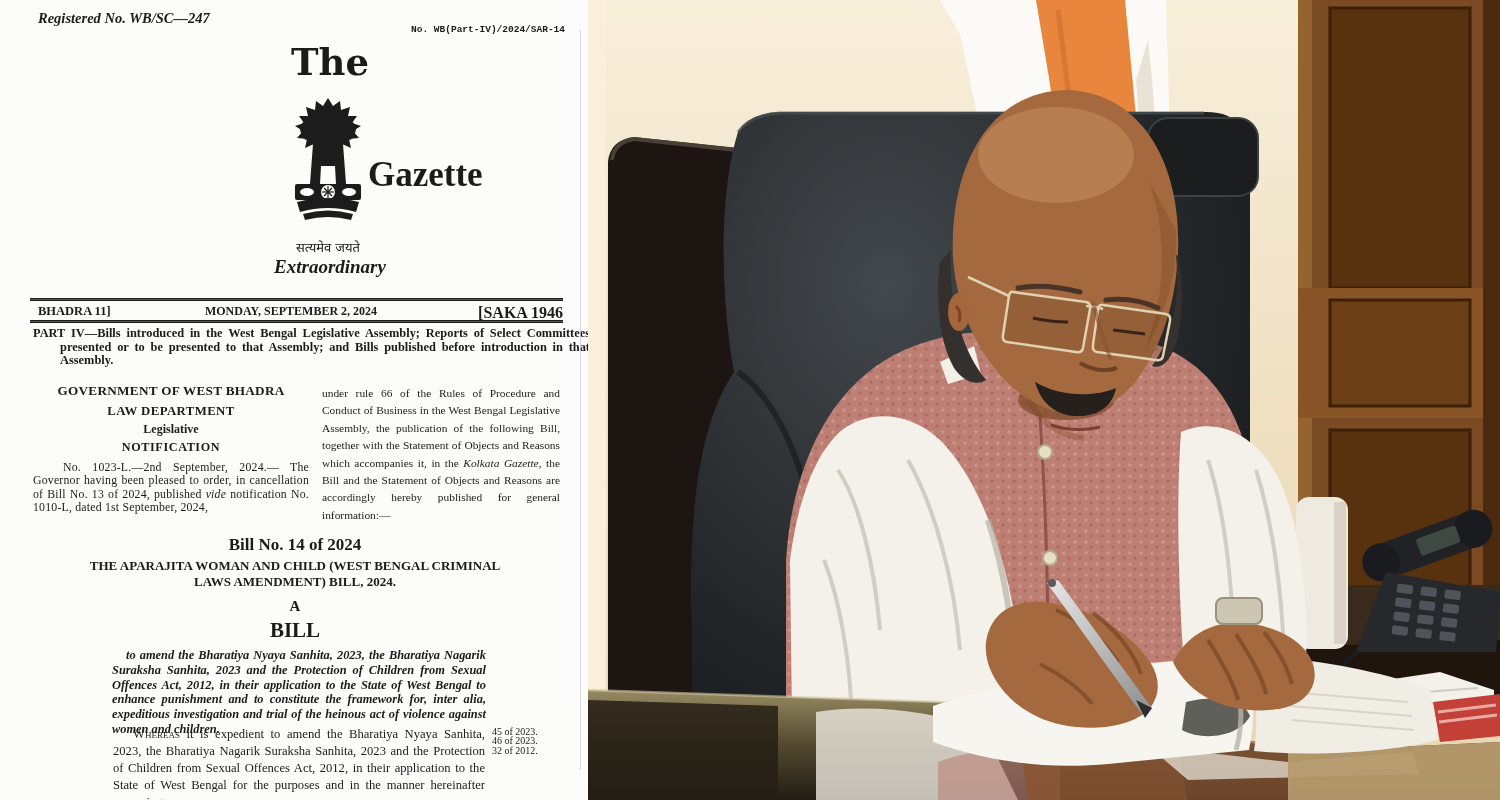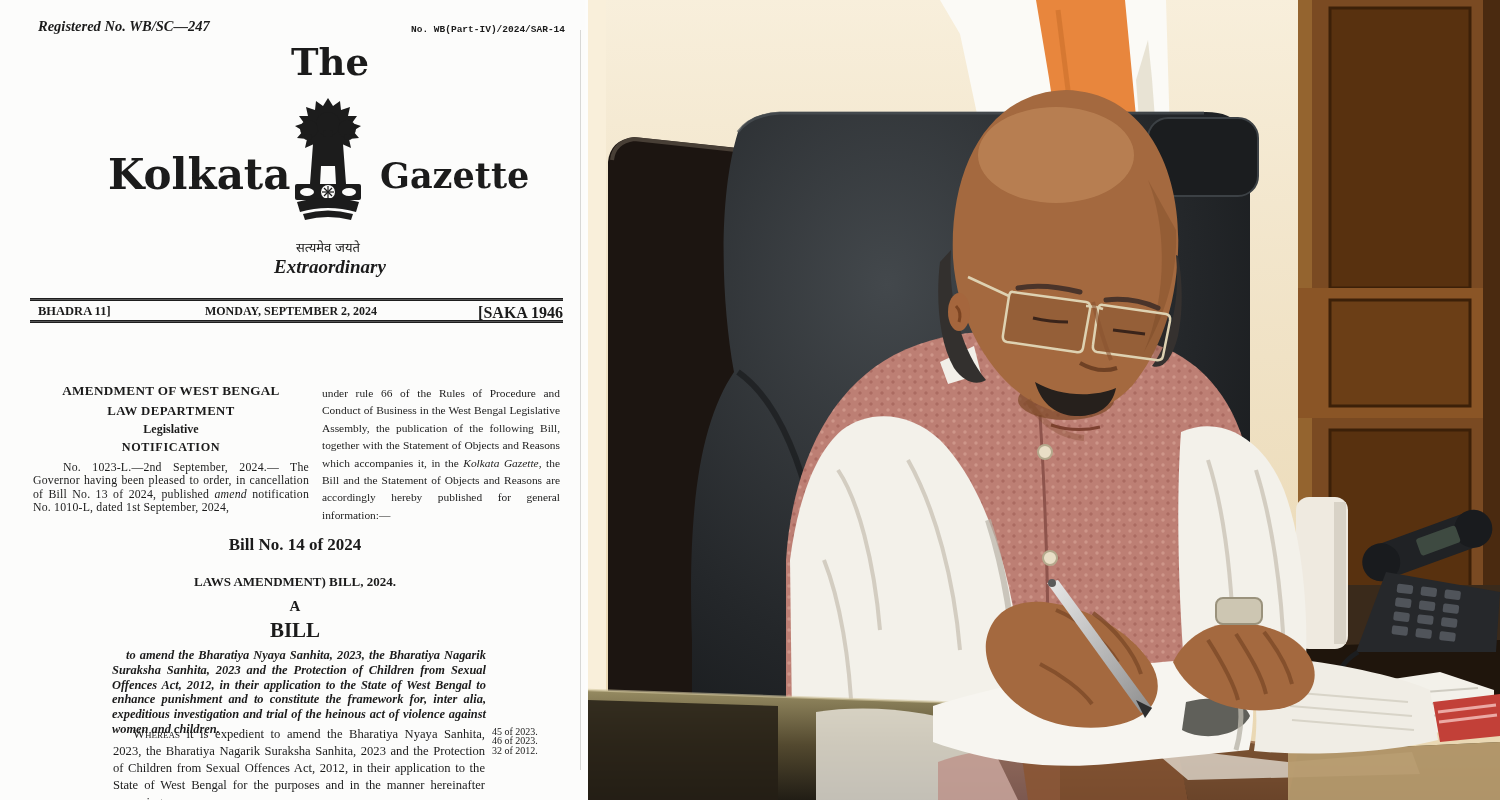--- a/index.html
+++ b/index.html
@@ -19,27 +19,26 @@
   .photo{position:absolute;left:588px;top:0;width:912px;height:800px;}
   svg{display:block;}
 </style>
 </head>
 <body>
 
 <div class="stage">
 
   <div class="doc">
 
-    <div class="abs b i" style="left:38px;top:18px;font-size:14.5px;">Registered No. WB/SC—247</div>
+    <div class="abs b i" style="left:38px;top:10px;font-size:14.5px;">Registered No. WB/SC—247</div>
     <div class="abs b" style="left:360px;top:24px;width:205px;text-align:right;font-size:9.5px;font-family:Liberation Mono, monospace;">No. WB(Part-IV)/2024/SAR-14</div>
 
     <div class="abs ctr blackletter" style="left:75px;top:40px;width:510px;font-size:37px;">The</div>
 
-    <div class="abs blackletter" style="left:108px;top:150px;width:170px;text-align:center;font-size:42px;">Kolkata</div>
-    <div class="abs blackletter" style="left:380px;top:155px;width:120px;text-align:right;font-size:35px;">Gazette</div>
+    <div class="abs blackletter" style="left:368px;top:155px;width:120px;text-align:left;font-size:35px;font-family:Liberation Serif, serif;">Gazette</div>
 
     <svg class="abs" style="left:283px;top:96px;" width="90" height="140" viewBox="0 0 90 140">
       <g fill="#1c1c1c">
 
         <path d="M45,2 L50,10 L57,5 L58,14 L67,11 L65,20 L74,20 L69,27 L78,30 L70,35 L76,42 L66,43 L68,52 L59,48 L57,57 L50,50 L45,58 L40,50 L33,57 L31,48 L22,52 L24,43 L14,42 L20,35 L12,30 L21,27 L16,20 L25,20 L23,11 L32,14 L33,5 L40,10 Z"></path>
         <circle cx="45" cy="28" r="12"></circle>
         <circle cx="26" cy="33" r="9"></circle>
         <circle cx="64" cy="33" r="9"></circle>
 
         <rect x="40" y="34" width="10" height="7" rx="3"></rect>
@@ -69,30 +68,32 @@
     <div class="abs ctr b i" style="left:75px;top:256px;width:510px;font-size:19px;">Extraordinary</div>
 
     <div class="rule" style="top:298px;"></div>
 
     <div class="abs b" style="left:38px;top:304px;font-size:12.5px;">BHADRA  11]</div>
     <div class="abs ctr b" style="left:71px;top:304px;width:440px;font-size:12px;">MONDAY,  SEPTEMBER 2,  2024</div>
     <div class="abs b" style="left:440px;top:304px;width:123px;text-align:right;font-size:16px;">[SAKA 1946</div>
 
     <div class="rule" style="top:320px;"></div>
 
-
-    <div class="abs ctr b" style="left:33px;top:383px;width:276px;font-size:13.2px;letter-spacing:.3px;">AMENDMENT OF WEST BENGAL</div>
+    <div class="abs b jst" style="left:33px;top:327px;width:530px;font-size:12.4px;line-height:13.6px;text-indent:-27px;padding-left:27px;"><span class="b">PART IV—</span><span>Bills introduced in the West Bengal Legislative Assembly; Reports of Select Committees presented or to be presented to that Assembly; and Bills published before introduction in that Assembly.</span></div>
+
+    <div class="abs ctr b" style="left:33px;top:383px;width:276px;font-size:13.2px;letter-spacing:.3px;">GOVERNMENT OF WEST BHADRA</div>
     <div class="abs ctr b" style="left:33px;top:404px;width:276px;font-size:12.8px;letter-spacing:.4px;">LAW DEPARTMENT</div>
     <div class="abs ctr b" style="left:33px;top:422px;width:276px;font-size:12px;">Legislative</div>
     <div class="abs ctr b" style="left:33px;top:440px;width:276px;font-size:12.2px;letter-spacing:.6px;">NOTIFICATION</div>
-    <div class="abs jst" style="left:33px;top:461px;width:276px;font-size:11.8px;line-height:13.4px;text-indent:30px;letter-spacing:.2px;"><span>No. 1023-L.—2nd September, 2024.— The Governor having been pleased to order, in cancellation of Bill No. 13 of 2024, published </span><span class="i">amend</span><span> notification No. 1010-L, dated 1st September, 2024,</span></div>
+    <div class="abs jst" style="left:33px;top:461px;width:276px;font-size:11.8px;line-height:13.4px;text-indent:30px;letter-spacing:.2px;"><span>No. 1023-L.—2nd September, 2024.— The Governor having been pleased to order, in cancellation of Bill No. 13 of 2024, published </span><span class="i">vide</span><span> notification No. 1010-L, dated 1st September, 2024,</span></div>
 
     <div class="abs jst" style="left:322px;top:385px;width:238px;font-size:11.4px;line-height:17.4px;"><span>under rule 66 of the Rules of Procedure and Conduct of Business in the West Bengal Legislative Assembly, the publication of the following  Bill, together with the Statement of Objects and Reasons which accompanies it, in the </span><span class="i">Kolkata Gazette</span><span>, the Bill and the Statement of Objects and Reasons are accordingly hereby published for general information:—</span></div>
 
     <div class="abs ctr b" style="left:60px;top:535px;width:470px;font-size:17px;">Bill No. 14 of 2024</div>
+    <div class="abs ctr b" style="left:45px;top:558px;width:500px;font-size:13px;line-height:15px;">THE APARAJITA WOMAN AND CHILD (WEST BENGAL CRIMINAL</div>
     <div class="abs ctr b" style="left:45px;top:574px;width:500px;font-size:13px;">LAWS AMENDMENT) BILL, 2024.</div>
     <div class="abs ctr b" style="left:60px;top:598px;width:470px;font-size:15px;">A</div>
     <div class="abs ctr b" style="left:60px;top:618px;width:470px;font-size:21px;text-align:center;">BILL</div>
 
     <div class="abs jst b i" style="left:112px;top:648px;width:374px;font-size:12.4px;line-height:14.8px;text-indent:14px;">to amend the Bharatiya Nyaya Sanhita, 2023, the Bharatiya Nagarik Suraksha Sanhita, 2023 and the Protection of Children from Sexual Offences Act, 2012, in their application to the State of West Bengal to enhance punishment and to constitute the framework for, inter alia, expeditious investigation and trial of the heinous act of violence against women and children.</div>
 
     <div class="abs jst" style="left:113px;top:726px;width:372px;font-size:12.6px;line-height:17px;text-indent:20px;"><span class="smallcaps b" style="font-weight:normal;">Whereas</span><span> it is expedient to amend the Bharatiya Nyaya Sanhita, 2023, the Bharatiya Nagarik Suraksha Sanhita, 2023 and the Protection of Children from Sexual Offences Act, 2012, in their application to the State of West Bengal for the purposes and in the manner hereinafter appearing;</span></div>
 
     <div class="abs" style="left:492px;top:727px;width:50px;font-size:10px;line-height:9.3px;">
       <div>45 of 2023.</div>

